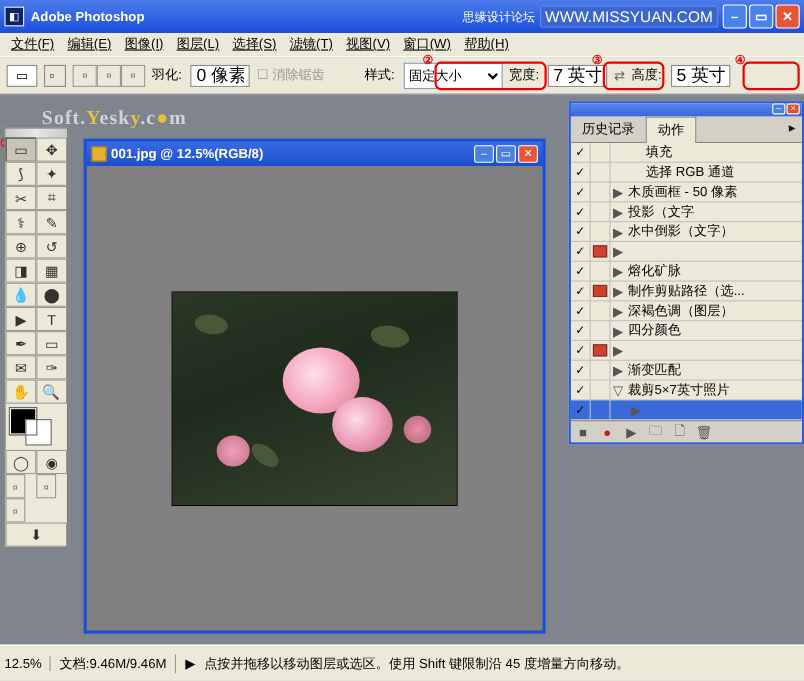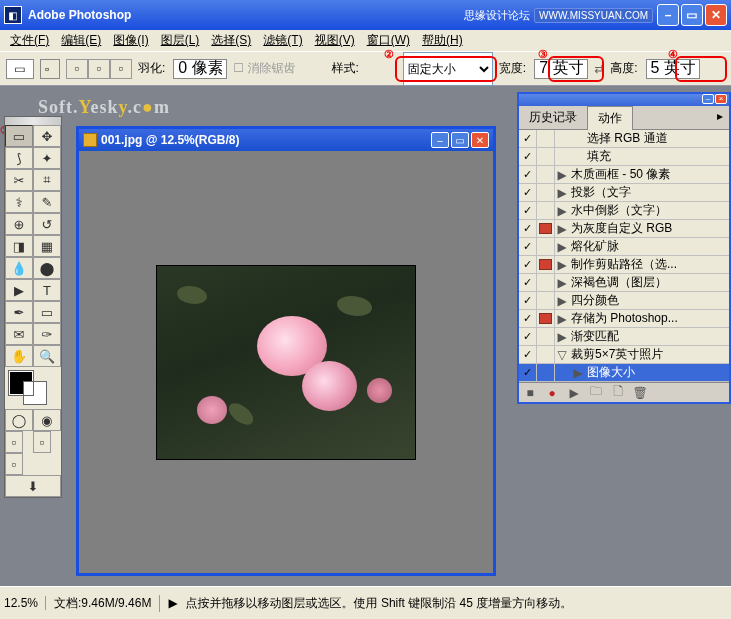--- a/index.html
+++ b/index.html
@@ -3,21 +3,21 @@
 <meta charset="utf-8">
 <style>
 * { margin:0; padding:0; box-sizing:border-box; }
 body { font-family: "SimSun", "宋体", Tahoma, sans-serif; font-size:12px; background:#8C98B8; width:731px; height:619px; overflow:hidden; position:relative; }
 
 
 .titlebar { background:linear-gradient(to bottom, #4C7CE8, #1A4EDD); height:30px; display:flex; align-items:center; color:#fff; padding:0 4px; }
 .titlebar .ps-icon { width:18px; height:18px; background:#0A246A; display:flex; align-items:center; justify-content:center; margin-right:6px; border:1px solid #fff; font-size:10px; }
 .titlebar .title-text { flex:1; font-weight:bold; }
 .titlebar .branding { font-size:11px; margin-right:4px; }
-.titlebar .brand-box { background:#3A66D0; border:1px solid #6B8BE8; padding:1px 4px; border-radius:2px; font-size:10px; margin-right:4px;}
+.titlebar .brand-box { background:#3A66D0; border:1px solid #6B8BE8; padding:1px 4px; border-radius:2px; font-size:14px; margin-right:4px;}
 .winbtn-wrap { display:flex; gap:2px; }
 .winbtn { width:22px; height:22px; background:#4B82E8; border:1px solid #fff; border-radius:3px; display:flex; align-items:center; justify-content:center; color:#fff; font-weight:bold; }
 .winbtn.close { background:#E85535; }
 
 
 .menubar { background:#ECE9D8; height:22px; display:flex; align-items:center; padding:0 4px; border-bottom:1px solid #fff; }
 .menubar span { padding:2px 6px;text-decoration:underline; }
 
 
 .optionsbar { background:#ECE9D8; height:34px; display:flex; align-items:center; padding:0 6px; border-bottom:1px solid #99A; gap:6px; position:relative;}
@@ -81,21 +81,21 @@
 .panel-bottom{background:#D4D0C8;border-top:1px solid #888;height:20px;display:flex;align-items:center;padding:0 4px;gap:8px;}
 .panel-bottom span{width:14px;height:14px;display:inline-flex;align-items:center;justify-content:center;color:#555;}
 
 
 .statusbar { position:absolute; bottom:0; left:0; right:0; height:18px; background:#ECE9D8; display:flex; align-items:center; padding:16px 4px; border-top:1px solid #fff;}
 .statusbar .zoom{width:42px;border-right:1px solid #999;}
 .statusbar .doc{border-right:1px solid #999;padding:0 8px;}
 .statusbar .arrow{margin:0 8px;}
 .statusbar .hint{flex:1;}
 
-select{font-size:12px;font-family:inherit;background:#fff;border:1px solid #7B9EBD;height:34px;margin-left:36px;}
+select{font-size:12px;font-family:inherit;background:#fff;border:1px solid #7B9EBD;height:24px;}
 input.val{border:none;width:44px;font-size:16px;font-family:inherit;outline:none;}
 </style>
 </head>
 <body>
 
 <div class="titlebar">
   <div class="ps-icon">◧</div>
   <div class="title-text">Adobe Photoshop</div>
   <div class="branding">思缘设计论坛</div>
   <div class="brand-box">WWW.MISSYUAN.COM</div>
@@ -233,51 +233,50 @@
     <div class="panel-tabs">
       <span>历史记录</span>
       <span class="active">动作</span>
       <span style="margin-left:auto;padding:3px 6px;">▸</span>
     </div>
     <div class="action-list" id="action-list">
         <div class="action-row">
           <div class="chk"></div>
           <div class="dlg"></div>
           <div class="tree" style="margin-left: 16px;"></div>
+          <div class="lbl">填充</div>
+        </div>
+        <div class="action-row">
+          <div class="chk"></div>
+          <div class="dlg"></div>
+          <div class="tree" style="margin-left: 16px;"></div>
           <div class="lbl">选择 RGB 通道</div>
         </div>
         <div class="action-row">
           <div class="chk"></div>
           <div class="dlg"></div>
-          <div class="tree" style="margin-left: 16px;"></div>
-          <div class="lbl">填充</div>
-        </div>
-        <div class="action-row">
-          <div class="chk"></div>
-          <div class="dlg"></div>
           <div class="tree">▶</div>
           <div class="lbl">木质画框 - 50 像素</div>
         </div>
         <div class="action-row">
           <div class="chk"></div>
           <div class="dlg"></div>
           <div class="tree">▶</div>
           <div class="lbl">投影（文字</div>
         </div>
         <div class="action-row">
           <div class="chk"></div>
           <div class="dlg"></div>
           <div class="tree">▶</div>
           <div class="lbl">水中倒影（文字）</div>
         </div>
         <div class="action-row">
           <div class="chk"></div>
           <div class="dlg has"></div>
           <div class="tree">▶</div>
-          <div class="lbl">为灰度自定义 RGB</div>
         </div>
         <div class="action-row">
           <div class="chk"></div>
           <div class="dlg"></div>
           <div class="tree">▶</div>
           <div class="lbl">熔化矿脉</div>
         </div>
         <div class="action-row">
           <div class="chk"></div>
           <div class="dlg has"></div>
@@ -293,39 +292,37 @@
         <div class="action-row">
           <div class="chk"></div>
           <div class="dlg"></div>
           <div class="tree">▶</div>
           <div class="lbl">四分颜色</div>
         </div>
         <div class="action-row">
           <div class="chk"></div>
           <div class="dlg has"></div>
           <div class="tree">▶</div>
-          <div class="lbl">存储为 Photoshop...</div>
         </div>
         <div class="action-row">
           <div class="chk"></div>
           <div class="dlg"></div>
           <div class="tree">▶</div>
           <div class="lbl">渐变匹配</div>
         </div>
         <div class="action-row">
           <div class="chk"></div>
           <div class="dlg"></div>
           <div class="tree">▽</div>
           <div class="lbl">裁剪5×7英寸照片</div>
         </div>
         <div class="action-row highlighted">
           <div class="chk"></div>
           <div class="dlg"></div>
           <div class="tree" style="margin-left: 16px;">▶</div>
-          <div class="lbl">图像大小</div>
         </div>
       </div>
     <div class="panel-bottom">
       <span>■</span>
       <span style="color:#C02020;">●</span>
       <span>▶</span>
       <span>🗀</span>
       <span>🗋</span>
       <span>🗑</span>
     </div>

